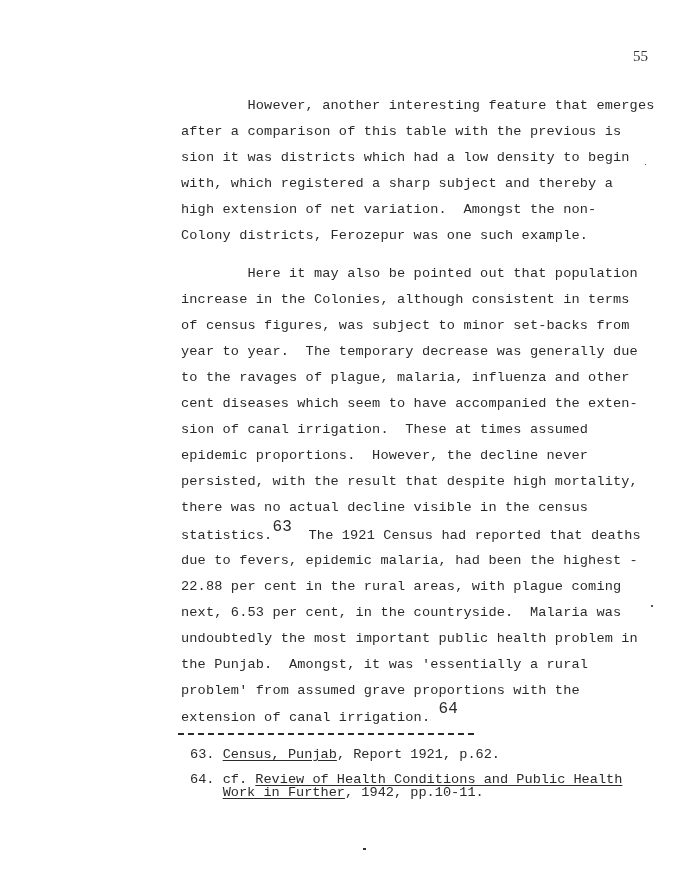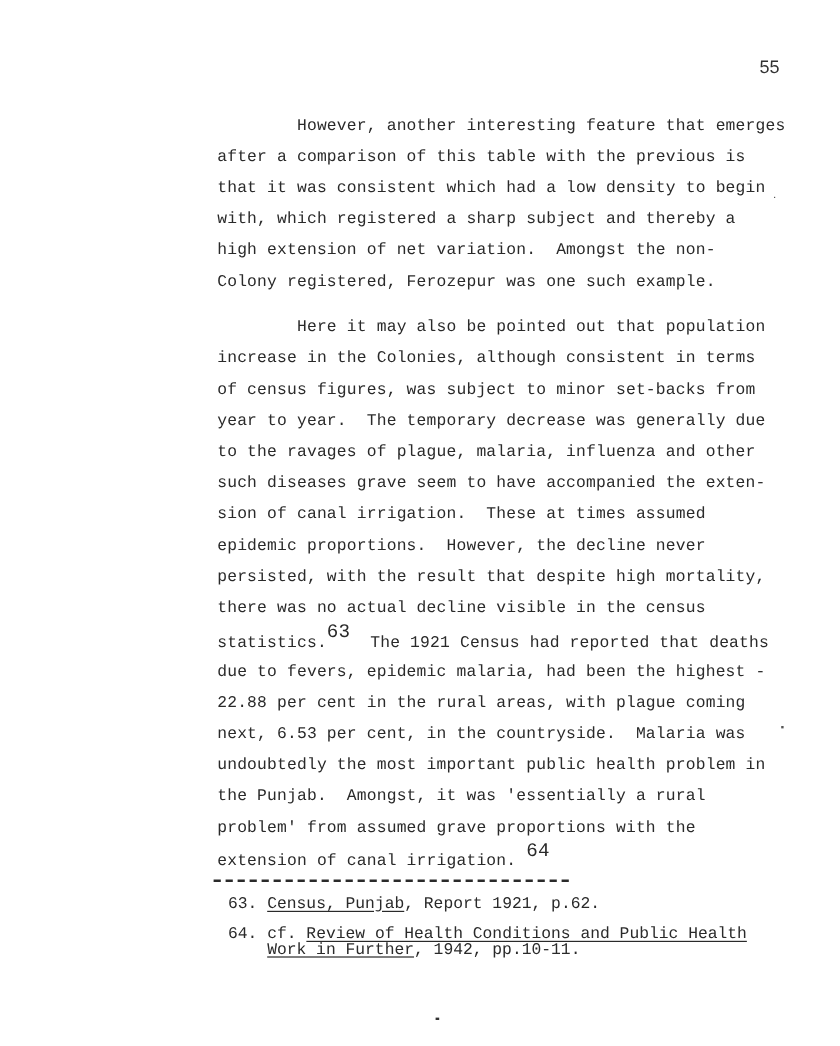--- a/index.html
+++ b/index.html
@@ -7,21 +7,21 @@
       width: 700px; height: 872px;
       background: #ffffff;
       position: relative;
       overflow: hidden;
       font-family: "Liberation Mono", "DejaVu Sans Mono", monospace;
       color: #2a2a2a;
     }
     .page-number {
       position: absolute;
       left: 633px; top: 48px;
-      font-family: Liberation Sans, sans-serif;
+      font-family: Liberation Serif, serif;
       font-size: 15px;
       color: #333;
     }
     .line {
       position: absolute;
       left: 181px;
       font-size: 13.6px;
       white-space: pre;
       letter-spacing: 0.15px;
       line-height: 16px;
@@ -59,30 +59,30 @@
     }
   </style>
 </head>
 <body>
 
 <div class="page-number">55</div>
 
 <div>
   <div class="line" style="top:98px">        However, another interesting feature that emerges</div>
   <div class="line" style="top:124px">after a comparison of this table with the previous is</div>
-  <div class="line" style="top:150px">that it was consistent which had a low density to begin</div>
+  <div class="line" style="top:150px">sion it was districts which had a low density to begin</div>
   <div class="line" style="top:176px">with, which registered a sharp subject and thereby a</div>
   <div class="line" style="top:202px">high extension of net variation.  Amongst the non-</div>
-  <div class="line" style="top:228px">Colony registered, Ferozepur was one such example.</div>
+  <div class="line" style="top:228px">Colony districts, Ferozepur was one such example.</div>
   <div class="line" style="top:266px">        Here it may also be pointed out that population</div>
   <div class="line" style="top:292px">increase in the Colonies, although consistent in terms</div>
   <div class="line" style="top:318px">of census figures, was subject to minor set-backs from</div>
   <div class="line" style="top:344px">year to year.  The temporary decrease was generally due</div>
   <div class="line" style="top:370px">to the ravages of plague, malaria, influenza and other</div>
-  <div class="line" style="top:396px">such diseases grave seem to have accompanied the exten-</div>
+  <div class="line" style="top:396px">cent diseases which seem to have accompanied the exten-</div>
   <div class="line" style="top:422px">sion of canal irrigation.  These at times assumed</div>
   <div class="line" style="top:448px">epidemic proportions.  However, the decline never</div>
   <div class="line" style="top:474px">persisted, with the result that despite high mortality,</div>
   <div class="line" style="top:500px">there was no actual decline visible in the census</div>
   <div class="line" style="top:527px"><span>statistics.</span><span class="sup">63</span><span>  The 1921 Census had reported that deaths</span></div>
   <div class="line" style="top:553px">due to fevers, epidemic malaria, had been the highest -</div>
   <div class="line" style="top:579px">22.88 per cent in the rural areas, with plague coming</div>
   <div class="line" style="top:605px">next, 6.53 per cent, in the countryside.  Malaria was</div>
   <div class="line" style="top:631px">undoubtedly the most important public health problem in</div>
   <div class="line" style="top:657px">the Punjab.  Amongst, it was 'essentially a rural</div>

